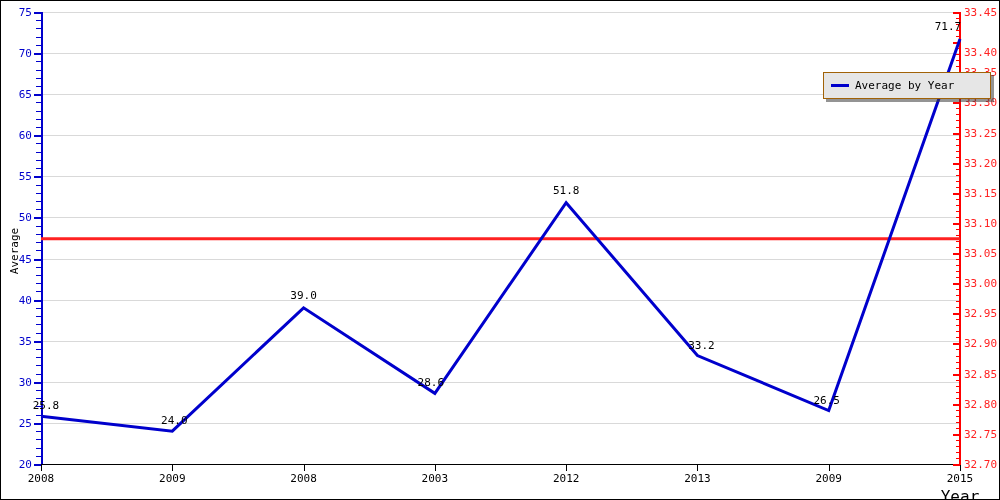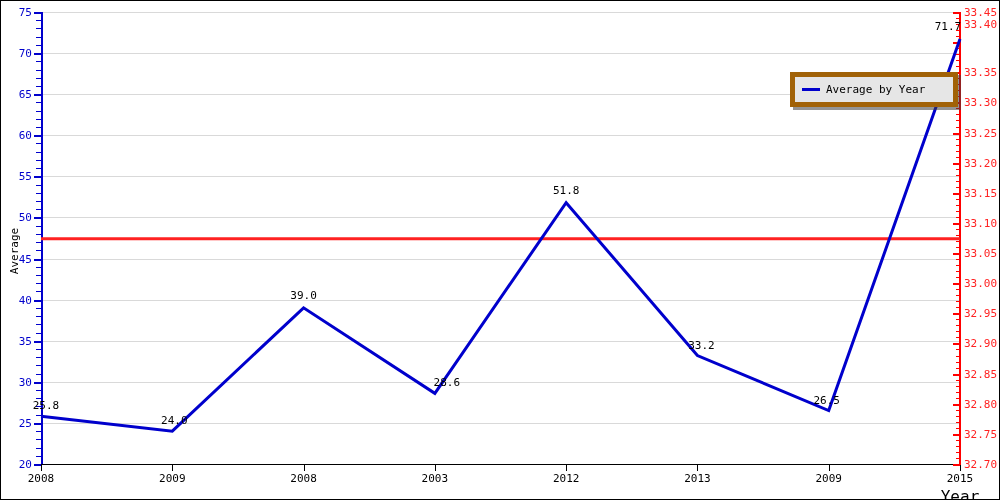--- a/index.html
+++ b/index.html
@@ -166,26 +166,26 @@
     position: absolute;
     color: #000000;
     font-size: 11px;
     line-height: 11px;
     white-space: nowrap;
     transform: translateX(-50%);
   }
   
   #legend {
     position: absolute;
-    left: 789px;
+    left: 822px;
     top: 71px;
     width: 168px;
     box-sizing: border-box;
     background: #e6e6e6;
-    border: 5px solid #a16207;
+    border: 1px solid #a16207;
     box-shadow: 3px 3px 0 rgba(60,60,60,0.55);
     padding: 5px 7px 6px 7px;
   }
   .legend-row {
     display: flex;
     align-items: center;
     height: 14px;
   }
   .legend-swatch {
     width: 18px;
@@ -379,21 +379,21 @@
       <div class="lbl-right" style="top: 337.467px;">32.90</div>
       <div class="lbl-right" style="top: 307.333px;">32.95</div>
       <div class="lbl-right" style="top: 277.2px;">33.00</div>
       <div class="lbl-right" style="top: 247.067px;">33.05</div>
       <div class="lbl-right" style="top: 216.933px;">33.10</div>
       <div class="lbl-right" style="top: 186.8px;">33.15</div>
       <div class="lbl-right" style="top: 156.667px;">33.20</div>
       <div class="lbl-right" style="top: 126.533px;">33.25</div>
       <div class="lbl-right" style="top: 96.4px;">33.30</div>
       <div class="lbl-right" style="top: 66.2667px;">33.35</div>
-      <div class="lbl-right" style="top: 18px;">33.40</div>
+      <div class="lbl-right" style="top: 46px;">33.40</div>
       <div class="lbl-right" style="top: 6px;">33.45</div>
     </div>
   <div id="ticks-bottom">
       <div class="tick-bottom" style="left: 40px;"></div>
       <div class="lbl-bottom" style="left: 40px;">2008</div>
       <div class="tick-bottom" style="left: 171.286px;"></div>
       <div class="lbl-bottom" style="left: 171.286px;">2009</div>
       <div class="tick-bottom" style="left: 302.571px;"></div>
       <div class="lbl-bottom" style="left: 302.571px;">2008</div>
       <div class="tick-bottom" style="left: 433.857px;"></div>
@@ -415,21 +415,21 @@
 
   <svg id="series-svg" viewBox="0 0 1000 500" preserveAspectRatio="none">
     <polyline id="career-average-line" fill="none" stroke="#ff2222" stroke-width="3" points="40,237.82181818181817 959,237.82181818181817"></polyline>
     <polyline id="average-by-year-line" fill="none" stroke="#0000cc" stroke-width="3" stroke-linejoin="miter" points="40,415.33454545454543 171.28571428571428,430.1272727272727 302.57142857142856,306.8545454545455 433.85714285714283,392.32363636363635 565.1428571428571,201.6618181818182 696.4285714285714,354.52 827.7142857142857,409.58181818181816 959,38.11999999999995"></polyline>
   </svg>
 
   <div id="point-labels">
       <div class="point-label" style="left: 45px; top: 399.335px;">25.8</div>
       <div class="point-label" style="left: 173.286px; top: 414.127px;">24.0</div>
       <div class="point-label" style="left: 302.571px; top: 288.855px;">39.0</div>
-      <div class="point-label" style="left: 429.857px; top: 376.324px; margin-left: 16px;">28.6</div>
+      <div class="point-label" style="left: 429.857px; top: 376.324px;">28.6</div>
       <div class="point-label" style="left: 565.143px; top: 183.662px;">51.8</div>
       <div class="point-label" style="left: 700.429px; top: 338.52px;">33.2</div>
       <div class="point-label" style="left: 825.714px; top: 393.582px;">26.5</div>
       <div class="point-label" style="left: 947px; top: 20.12px;">71.7</div>
     </div>
 
   <div id="legend">
     <div class="legend-row">
       <span class="legend-swatch" style="background:#0000cc"></span>
       <span class="legend-text">Average by Year</span>

